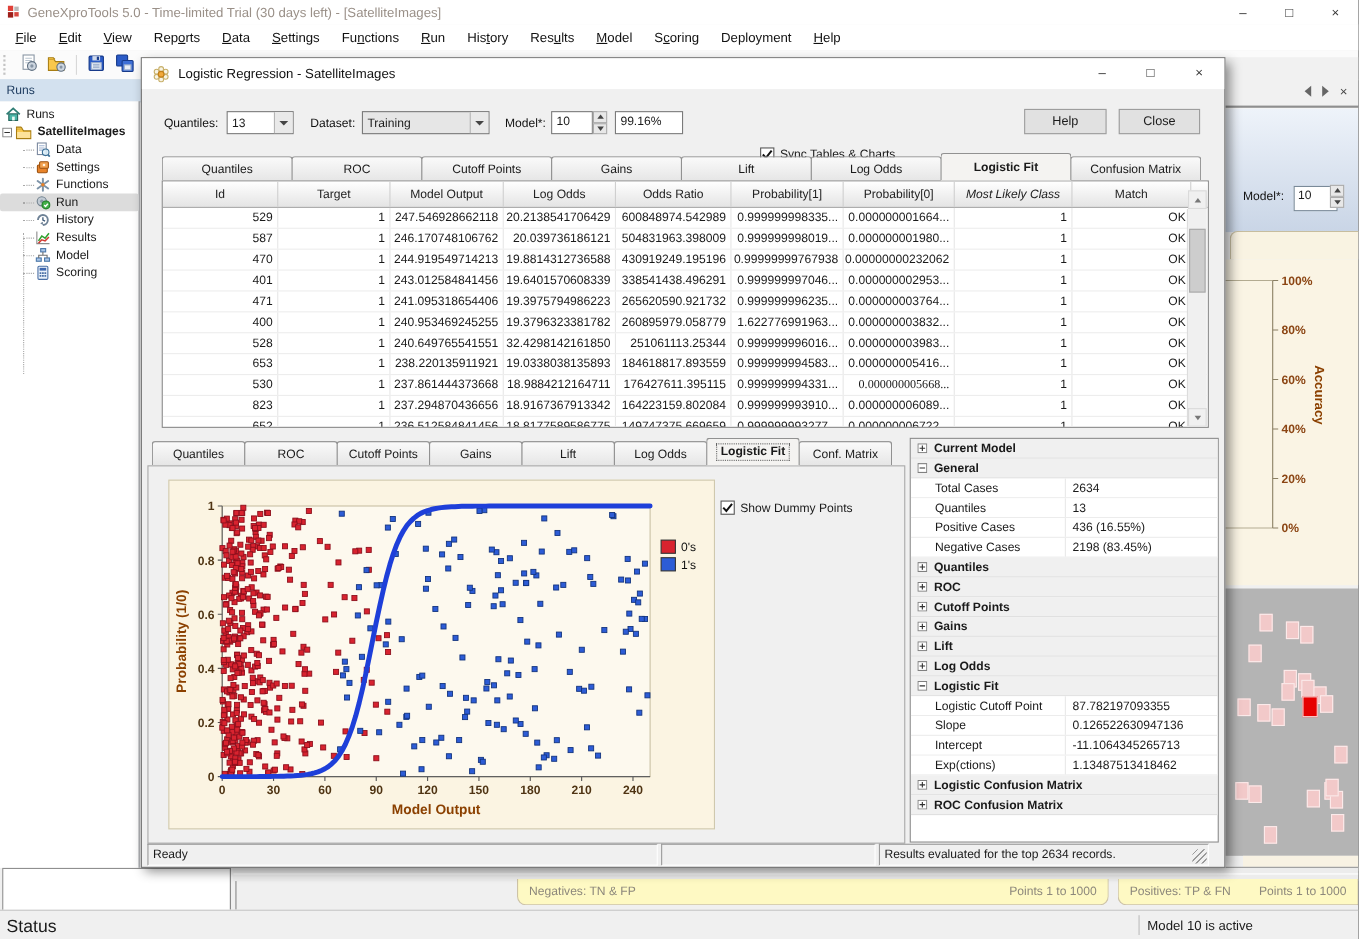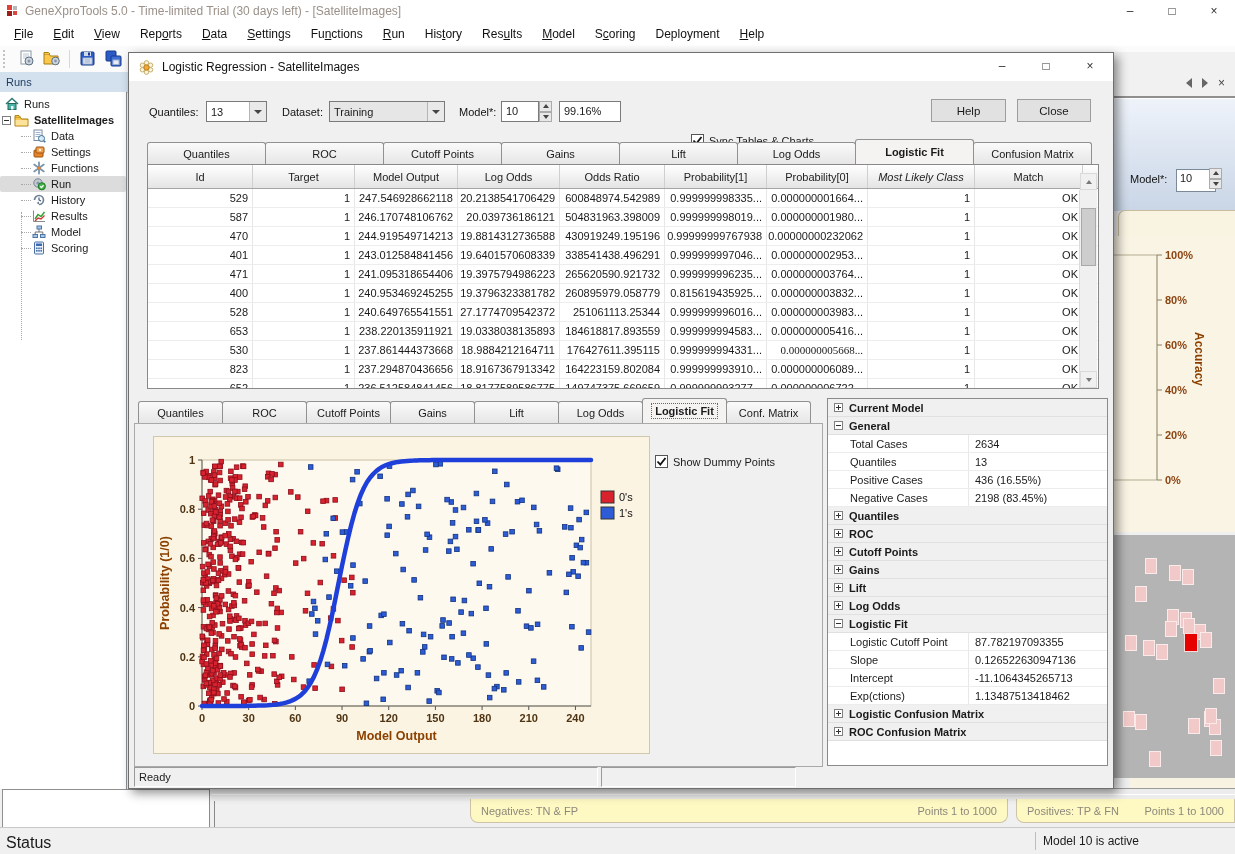--- a/index.html
+++ b/index.html
@@ -575,30 +575,30 @@
             <div class="td" style="width: 101px;">0.000000003764...</div>
             <div class="td" style="width: 107px;">1</div>
             <div class="td" style="width: 108px;">OK</div>
           </div>
           <div class="tr">
             <div class="td" style="width: 105px;">400</div>
             <div class="td" style="width: 102px;">1</div>
             <div class="td" style="width: 103px;">240.953469245255</div>
             <div class="td" style="width: 102px;">19.3796323381782</div>
             <div class="td" style="width: 105px;">260895979.058779</div>
-            <div class="td" style="width: 102px;">0.815619435925...</div>
+            <div class="td" style="width: 102px;">1.622776991963...</div>
             <div class="td" style="width: 101px;">0.000000003832...</div>
             <div class="td" style="width: 107px;">1</div>
             <div class="td" style="width: 108px;">OK</div>
           </div>
           <div class="tr">
             <div class="td" style="width: 105px;">528</div>
             <div class="td" style="width: 102px;">1</div>
             <div class="td" style="width: 103px;">240.649765541551</div>
-            <div class="td" style="width: 102px;">27.1774709542372</div>
+            <div class="td" style="width: 102px;">32.4298142161850</div>
             <div class="td" style="width: 105px;">251061113.25344</div>
             <div class="td" style="width: 102px;">0.999999996016...</div>
             <div class="td" style="width: 101px;">0.000000003983...</div>
             <div class="td" style="width: 107px;">1</div>
             <div class="td" style="width: 108px;">OK</div>
           </div>
           <div class="tr">
             <div class="td" style="width: 105px;">653</div>
             <div class="td" style="width: 102px;">1</div>
             <div class="td" style="width: 103px;">238.220135911921</div>
@@ -1446,15 +1446,19 @@
           <span>ROC Confusion Matrix</span>
         </div>
       </div>
 
     <div class="dlg-status-panel" style="left:5px;width:464px;">
       <span>Ready</span>
     </div>
     <div class="dlg-status-panel" style="left:472px;width:195px;">
       <span></span>
     </div>
+    <div class="dlg-status-panel" style="left:670px;width:300px;">
+      <span>Results evaluated for the top 2634 records.</span>
+      <span id="grip"></span>
+    </div>
   </div>
 
 </div>
 
 </body></html>

